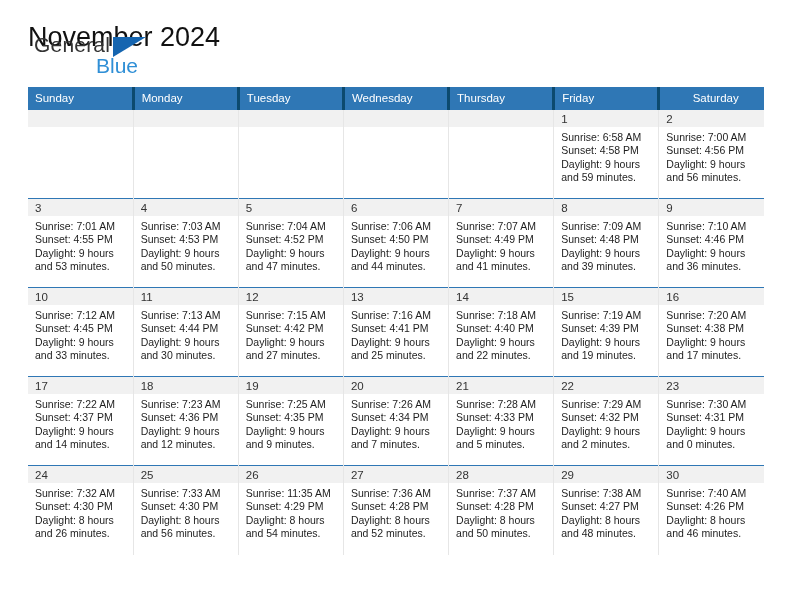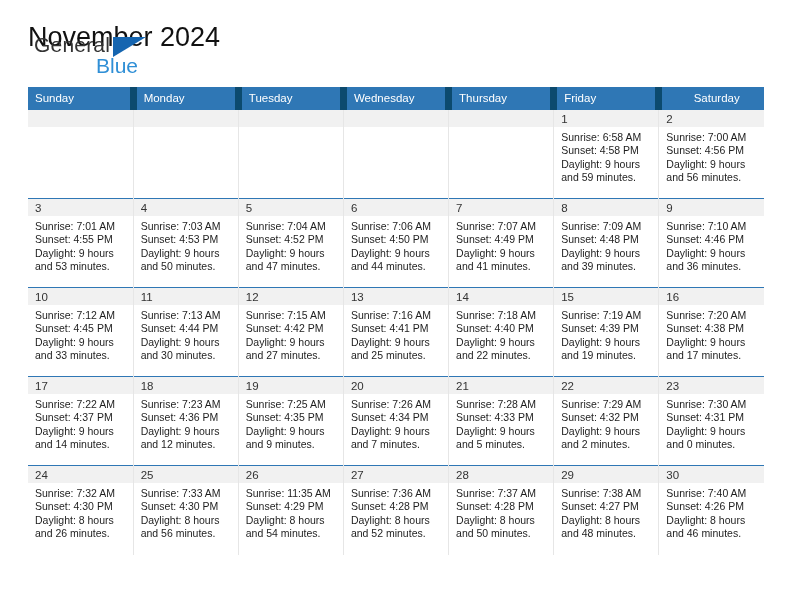--- a/index.html
+++ b/index.html
@@ -83,21 +83,21 @@
     border-collapse: collapse;
     table-layout: fixed;
   }
   .calendar th {
     background: #2f77b5;
     color: #ffffff;
     font-size: 11.5px;
     font-weight: normal;
     text-align: left;
     padding: 5px 0 5px 7px;
-    border-right: 7px solid #0c4a6e;
+    border-right: 3px solid #0c4a6e;
     height: 20px;
     box-sizing: border-box;
   }
   .calendar td {
     vertical-align: top;
     padding: 0;
     border-top: 1px solid #2f77b5;
     border-right: 1px solid #e6e6e6;
     height: 89px;
     box-sizing: border-box;

